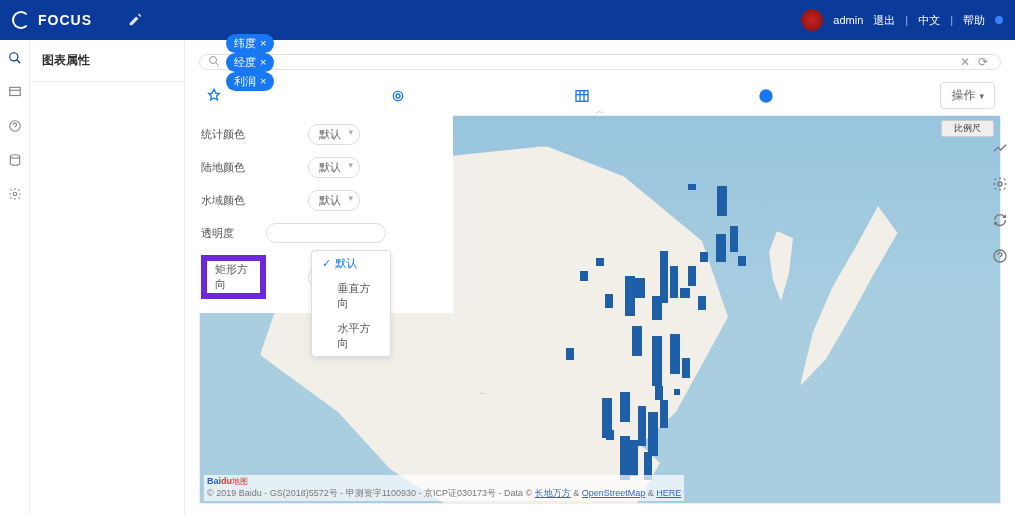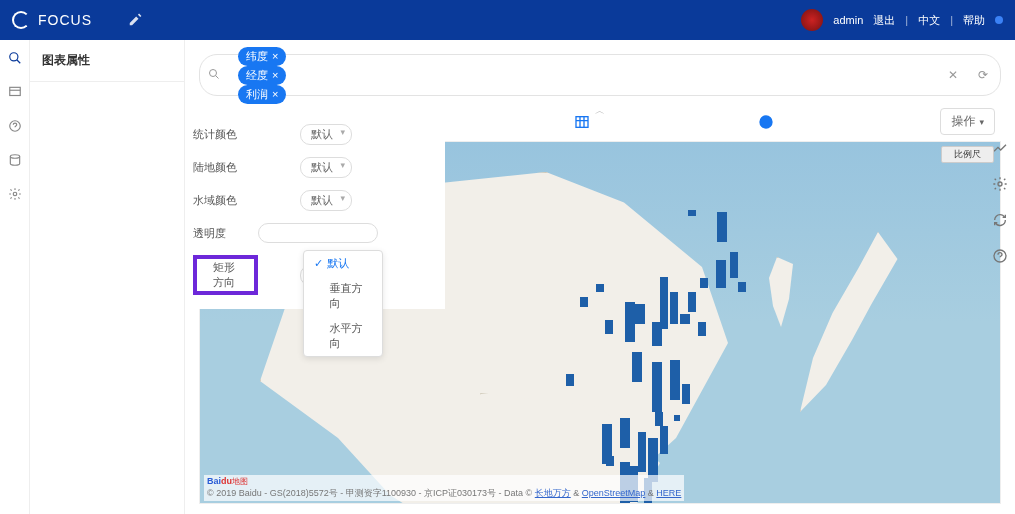--- a/index.html
+++ b/index.html
@@ -1,51 +1,51 @@
 <!DOCTYPE html>
 <html><head>
 <meta charset="utf-8">
 <style>
 * { box-sizing: border-box; margin: 0; padding: 0; }
 body { font-family: -apple-system, "Segoe UI", Arial, sans-serif; font-size: 12px; color: #333; overflow: hidden; width: 1015px; height: 514px; background: #fff; }
 .header { height: 40px; background: #0a3a9a; display: flex; align-items: center; justify-content: space-between; padding: 0 12px; color: #fff; }
 .logo-wrap { display: flex; align-items: center; gap: 8px; }
 .logo-icon { width: 18px; height: 18px; border: 2px solid #fff; border-radius: 50%; border-right-color: transparent; }
-.logo-text { font-size: 14px; font-weight: 400; letter-spacing: 1px; }
+.logo-text { font-size: 14px; font-weight: 700; letter-spacing: 1px; }
 .header-right { display: flex; align-items: center; gap: 10px; font-size: 11px; }
 .header-right .pipe { opacity: .6; }
 .avatar { width: 22px; height: 22px; border-radius: 50%; background: radial-gradient(circle,#c22,#711); }
 .status-dot { width: 8px; height: 8px; background: #3b82f6; border-radius: 50%; display: inline-block; }
 .edit-icon { width: 14px; height: 14px; margin-left: 28px; fill: #fff; opacity: .85; }
 
 .main { display: flex; height: calc(514px - 40px); }
 .rail { width: 30px; background: #fff; border-right: 1px solid #eee; display: flex; flex-direction: column; align-items: center; padding-top: 10px; gap: 18px; }
 .rail-item { width: 16px; height: 16px; color: #888; display:flex; align-items:center; justify-content:center; }
 .rail-item.active { color: #0a3a9a; }
 
 .sidebar { width: 155px; background: #fff; border-right: 1px solid #eee; }
 .sidebar-title { padding: 12px; font-size: 12px; font-weight: 600; border-bottom: 1px solid #eee; }
 .sidebar-row { display: flex; align-items: center; justify-content: space-between; padding: 8px 12px; font-size: 11px; color: #555; cursor: pointer; }
 
 .content { flex: 1; display: flex; flex-direction: column; position: relative; }
-.searchbar { margin: 14px 14px 6px 14px; border: 1px solid #e3e3e3; border-radius: 18px; height: 42px; display: flex; align-items: center; padding: 0 8px; gap: 12px; }
+.searchbar { margin: 14px 14px 6px 14px; border: 1px solid #e3e3e3; border-radius: 18px; height: 16px; display: flex; align-items: center; padding: 0 8px; gap: 0; }
 .search-icon { color: #999; width: 14px; margin-right: 4px; }
 .chip { background: #1877f2; color: #fff; font-size: 11px; padding: 2px 8px; border-radius: 10px; display: flex; align-items: center; gap: 4px; }
 .chip .x { cursor: pointer; }
 .searchbar .spacer { flex: 1; }
 .clear, .reload { color: #999; cursor: pointer; padding: 0 4px; }
 
 .toolbar { display: flex; justify-content: space-between; align-items: center; gap: 14px; padding: 6px 20px; }
 .tool-btn { width: 18px; height: 18px; color: #1877f2; cursor: pointer; display:flex;align-items:center;justify-content:center; }
 .op-btn { border: 1px solid #ddd; border-radius: 4px; padding: 4px 10px; font-size: 12px; cursor: pointer; display: flex; align-items: center; gap: 4px; color: #666; }
 
-.config-panel { position: absolute; left: 0; top: 70px; width: 260px; background: #fff; padding: 8px 10px 8px 0; z-index: 5; }
+.config-panel { position: absolute; left: 8px; top: 70px; width: 260px; background: #fff; padding: 8px 10px 8px 0; z-index: 5; }
 .cfg-row { display: flex; align-items: center; padding: 6px 8px; font-size: 11px; color: #555; }
 .cfg-label { width: 65px; }
-.cfg-label.hl { border: 4px solid #6d28d9; padding: 1px 16px; }
+.cfg-label.hl { border: 6px solid #6d28d9; padding: 1px 8px; }
 .cfg-select { border: 1px solid #ddd; border-radius: 10px; padding: 2px 18px 2px 10px; font-size: 11px; color: #666; position: relative; background: #fff; cursor: pointer; }
 .cfg-select::after { content: '▾'; position: absolute; right: 6px; color: #aaa; font-size: 9px; }
 .cfg-input { border: 1px solid #ddd; border-radius: 10px; height: 20px; width: 120px; padding: 0 8px; }
 .dropdown { position: absolute; left: 118px; top: 140px; width: 80px; background: #fff; border: 1px solid #ddd; border-radius: 4px; box-shadow: 0 2px 6px rgba(0,0,0,.1); z-index: 6; }
 .dd-item { padding: 5px 10px; font-size: 11px; color: #555; cursor: pointer; display:flex; align-items:center; gap:4px;}
 .dd-item.sel { color: #1877f2; }
 .collapse-handle { position:absolute; left:50%; top:64px; transform:translateX(-50%); font-size:10px; color:#aaa; cursor:pointer; z-index:6;}
 
 .map-area { flex: 1; margin: 0 14px 10px 14px; position: relative; overflow: hidden; border: 1px solid #eee; }
 .map-bg { position: absolute; inset: 0; background: linear-gradient(180deg,#98c4de 0%, #a8cee0 50%, #a8cee0 100%); }

